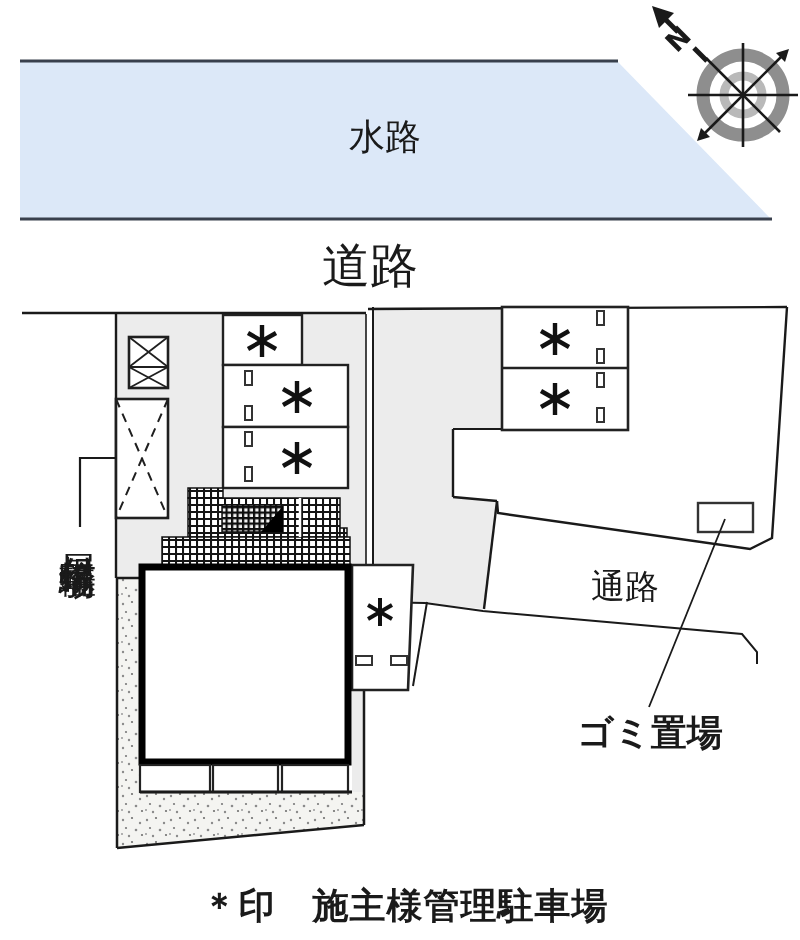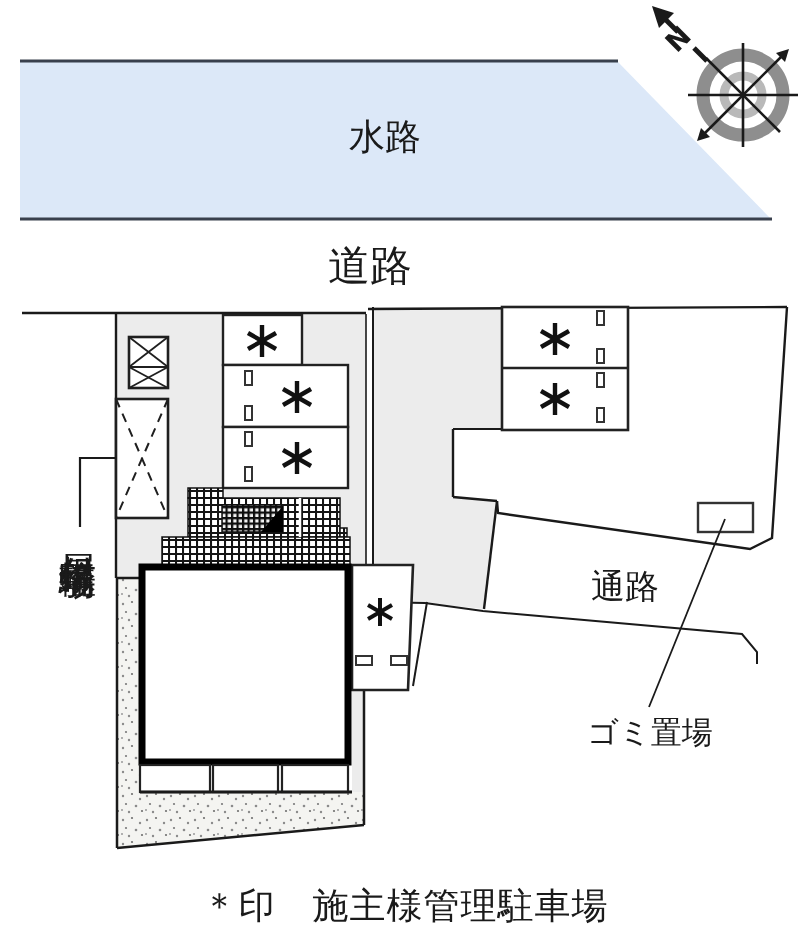--- a/index.html
+++ b/index.html
@@ -2,24 +2,24 @@
 <html><head>
 <meta charset="utf-8">
 <style>
   html,body{margin:0;padding:0;background:#fff;}
   #stage{position:relative;width:800px;height:940px;background:#ffffff;overflow:hidden;
          font-family:"DejaVu Sans","Liberation Sans",sans-serif;color:#1a1a1a;}
   #plan-svg{position:absolute;left:0;top:0;}
   .lbl{position:absolute;transform:translate(-50%,-50%);white-space:nowrap;
        font-family:"DejaVu Sans","Liberation Sans",sans-serif;color:#1a1a1a;}
   .lbl-waterway{font-size:36px;}
-  .lbl-road{font-size:42px;}
+  .lbl-road{font-size:48px;}
   .lbl-passage{font-size:34px;}
-  .lbl-garbage{font-size:31px;}
-  .lbl-caption{font-size:36px;letter-spacing:1px;}
+  .lbl-garbage{font-size:36px;font-weight:bold;}
+  .lbl-caption{font-size:36px;letter-spacing:1px;font-weight:bold;}
   .lbl-bike{writing-mode:vertical-rl;text-orientation:upright;font-size:37px;
             line-height:1.08;transform:none;letter-spacing:2px;}
   .lbl-north{font-size:27px;font-weight:bold;transform:translate(-50%,-50%) rotate(-45deg);}
 </style>
 </head>
 <body>
 
 <div id="stage">
 
 <svg id="plan-svg" width="800" height="940" viewBox="0 0 800 940">

